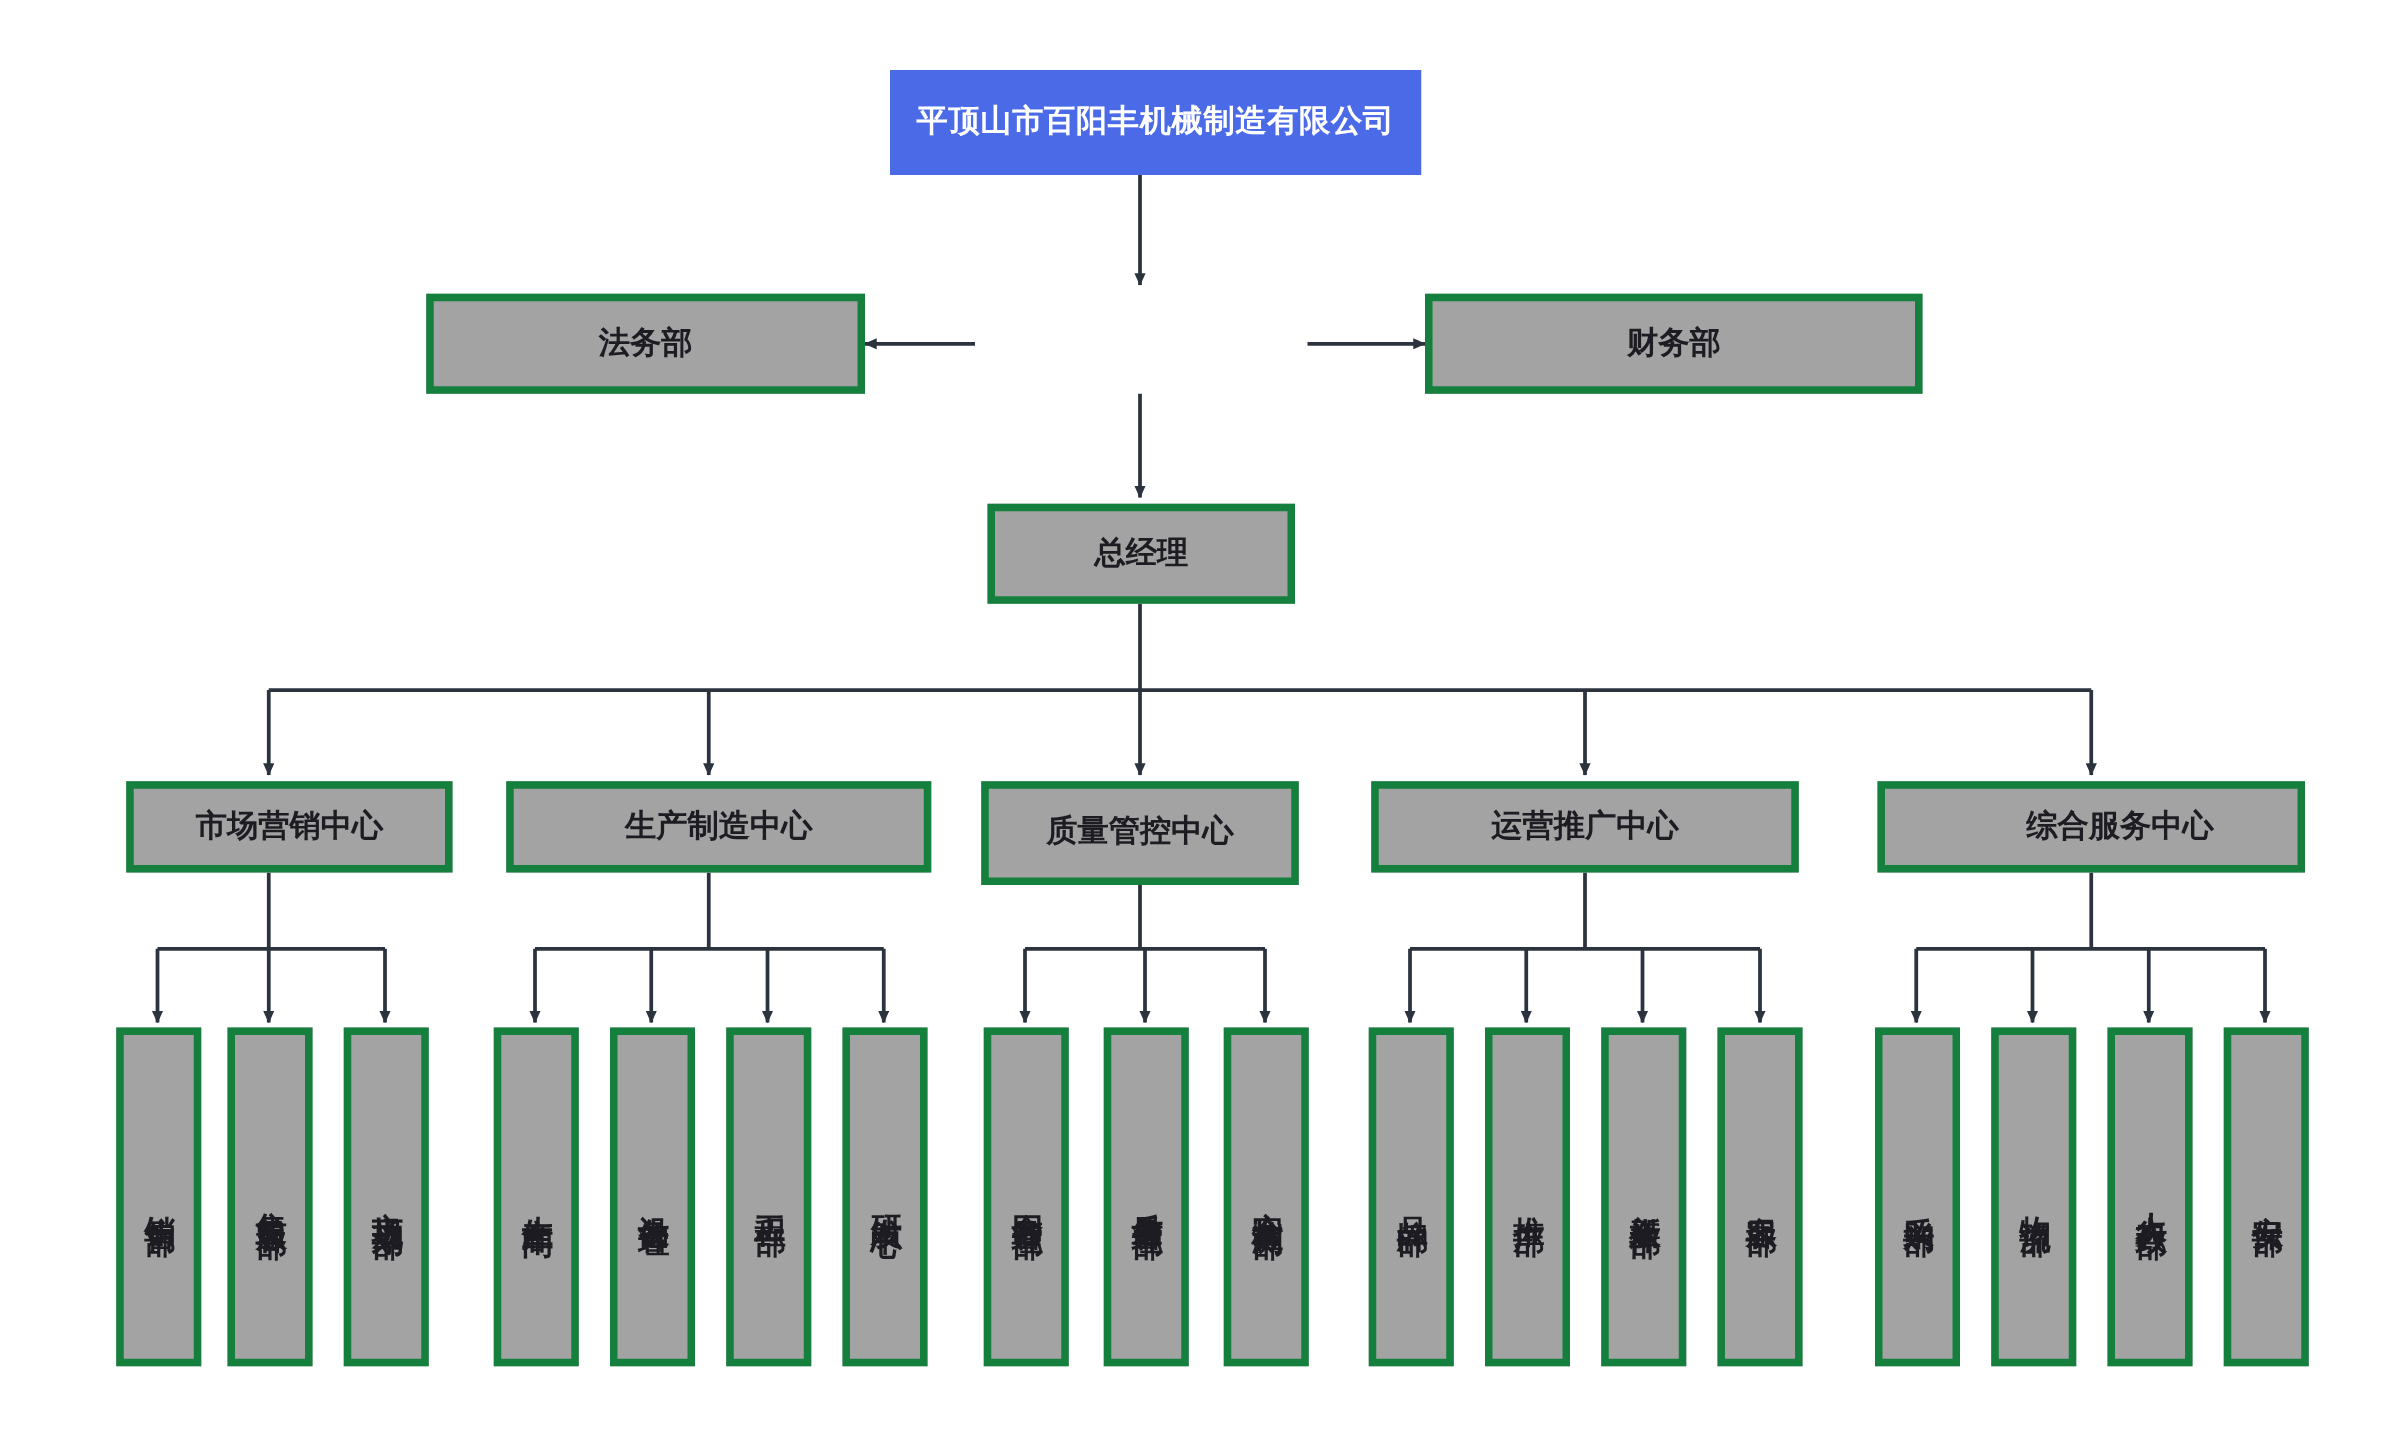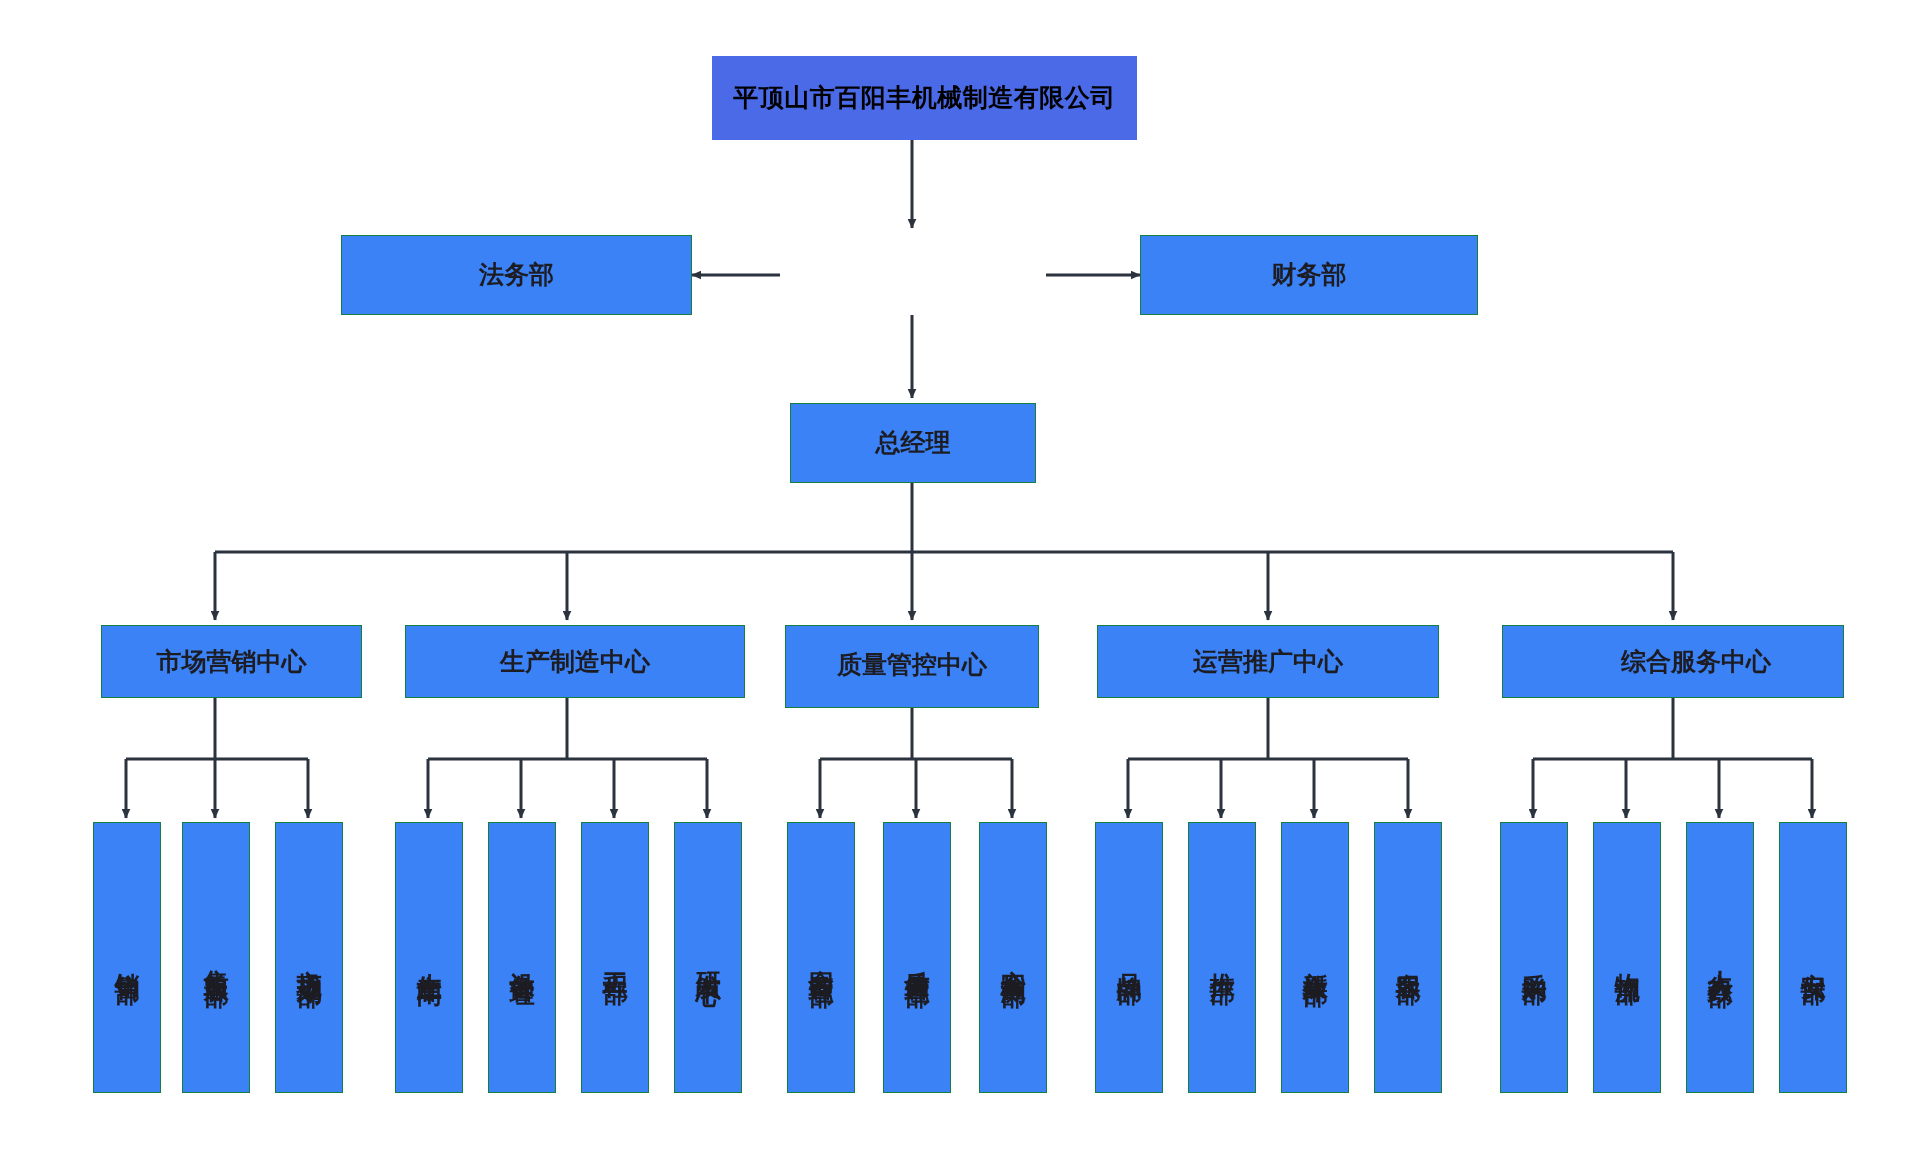--- a/index.html
+++ b/index.html
@@ -23,35 +23,35 @@
     position: absolute;
     left: 0;
     top: 0;
     width: 1920px;
     height: 1164px;
     pointer-events: none;
   }
   .node {
     position: absolute;
     box-sizing: border-box;
-    border: 1px solid #15803d;
-    background: #3b82f6;
+    border: 6px solid #15803d;
+    background: #a3a3a3;
     display: flex;
     align-items: center;
     justify-content: center;
     color: #1c1c22;
     font-weight: bold;
     text-align: center;
     line-height: 1.25;
     z-index: 2;
   }
   .node.root {
     background: #4a6ae8;
     border: none;
-    color: #000000;
+    color: #ffffff;
     font-size: 25px;
     letter-spacing: 0.5px;
   }
   .node.level2 {
     font-size: 25px;
   }
   .node.level3 {
     font-size: 25px;
   }
   .node.center {
@@ -137,21 +137,21 @@
 
   <div class="node root" style="left:712px; top:56px; width:425px; height:84px;">
     <span>平顶山市百阳丰机械制造有限公司</span>
   </div>
 
   <div class="node level2" style="left:341px; top:235px; width:351px; height:80px;">
     <span>法务部</span>
   </div>
 
 
-  <div class="node level2" style="left:1140px; top:235px; width:338px; height:80px;">
+  <div class="node level2" style="left:1140px; top:235px; width:398px; height:80px;">
     <span>财务部</span>
   </div>
 
   <div class="node level3" style="left:790px; top:403px; width:246px; height:80px;">
     <span>总经理</span>
   </div>
 
   <div class="node center" style="left:101px; top:625px; width:261px; height:73px;">
     <span>市场营销中心</span>
   </div>

